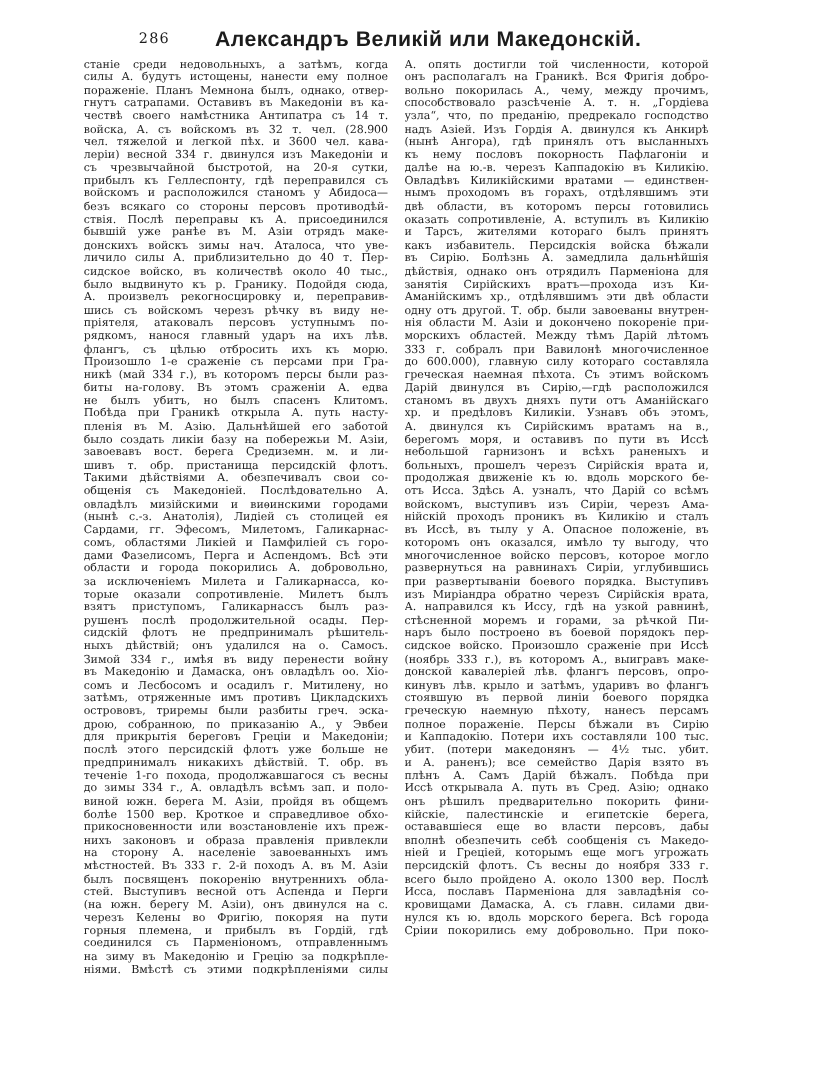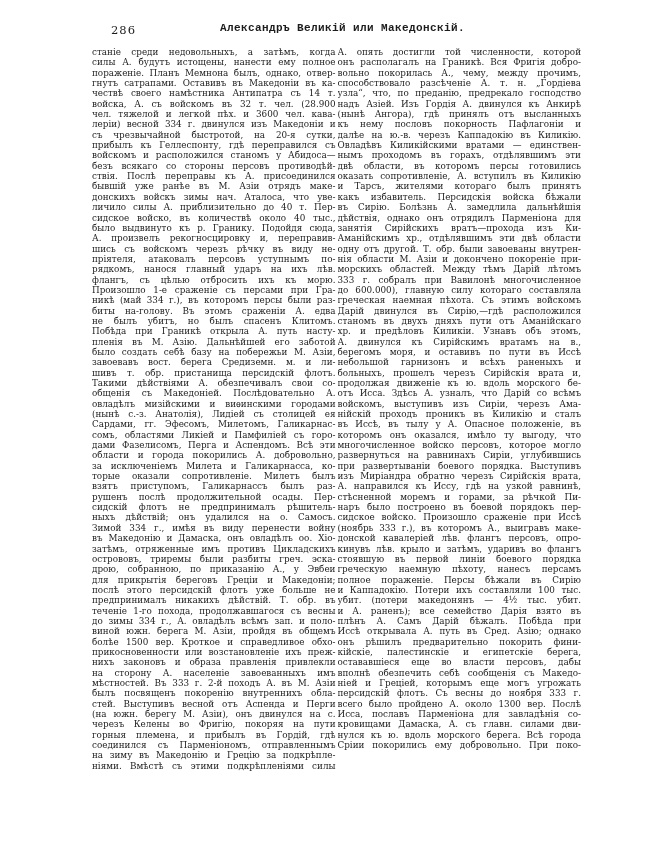--- a/index.html
+++ b/index.html
@@ -26,33 +26,33 @@
   }
   .page-number {
     position: absolute;
     left: 6px;
     top: 1px;
     font-size: 11.5px;
     letter-spacing: 1px;
   }
   .running-title {
     text-align: center;
-    font-family: Liberation Mono, monospace;
+    font-family: Liberation Sans, sans-serif;
     font-weight: bold;
-    font-size: 11px;
+    font-size: 17px;
     letter-spacing: 0.4px;
     white-space: nowrap;
   }
   .columns {
     position: absolute;
     top: 47px;
-    left: 92px;
+    left: 67px;
     width: 500px;
     display: flex;
-    gap: 2px;
+    gap: 13px;
   }
   .column {
     width: 243.5px;
   }
   .line {
     font-size: 8.8px;
     line-height: 10.35px;
     height: 10.35px;
     overflow: hidden;
     text-align: justify;
@@ -91,39 +91,40 @@
         <div class="line">шись съ войскомъ черезъ рѣчку въ виду не-</div>
         <div class="line">пріятеля, атаковалъ персовъ уступнымъ по-</div>
         <div class="line">рядкомъ, нанося главный ударъ на ихъ лѣв.</div>
         <div class="line">флангъ, съ цѣлью отбросить ихъ къ морю.</div>
         <div class="line">Произошло 1-е сраженіе съ персами при Гра-</div>
         <div class="line">никѣ (май 334 г.), въ которомъ персы были раз-</div>
         <div class="line">биты на-голову. Въ этомъ сраженіи А. едва</div>
         <div class="line">не былъ убитъ, но былъ спасенъ Клитомъ.</div>
         <div class="line">Побѣда при Граникѣ открыла А. путь насту-</div>
         <div class="line">пленія въ М. Азію. Дальнѣйшей его заботой</div>
-        <div class="line">было создать себѣ базу на побережьи М. Азіи,</div>
+        <div class="line">было создать ликіи базу на побережьи М. Азіи,</div>
         <div class="line">завоевавъ вост. берега Средиземн. м. и ли-</div>
         <div class="line">шивъ т. обр. пристанища персидскій флотъ.</div>
         <div class="line">Такими дѣйствіями А. обезпечивалъ свои со-</div>
         <div class="line">общенія съ Македоніей. Послѣдовательно А.</div>
         <div class="line">овладѣлъ мизійскими и виѳинскими городами</div>
         <div class="line">(нынѣ с.-з. Анатолія), Лидіей съ столицей ея</div>
         <div class="line">Сардами, гг. Эфесомъ, Милетомъ, Галикарнас-</div>
         <div class="line">сомъ, областями Ликіей и Памфиліей съ горо-</div>
         <div class="line">дами Фазелисомъ, Перга и Аспендомъ. Всѣ эти</div>
         <div class="line">области и города покорились А. добровольно,</div>
         <div class="line">за исключеніемъ Милета и Галикарнасса, ко-</div>
         <div class="line">торые оказали сопротивленіе. Милетъ былъ</div>
         <div class="line">взятъ приступомъ, Галикарнассъ былъ раз-</div>
         <div class="line">рушенъ послѣ продолжительной осады. Пер-</div>
         <div class="line">сидскій флотъ не предпринималъ рѣшитель-</div>
         <div class="line">ныхъ дѣйствій; онъ удалился на о. Самосъ.</div>
         <div class="line">Зимой 334 г., имѣя въ виду перенести войну</div>
         <div class="line">въ Македонію и Дамаска, онъ овладѣлъ оо. Хіо-</div>
+        <div class="line">сомъ и Лесбосомъ и осадилъ г. Митилену, но</div>
         <div class="line">затѣмъ, отряженные имъ противъ Цикладскихъ</div>
         <div class="line">острововъ, триремы были разбиты греч. эска-</div>
         <div class="line">дрою, собранною, по приказанію А., у Эвбеи</div>
         <div class="line">для прикрытія береговъ Греціи и Македоніи;</div>
         <div class="line">послѣ этого персидскій флотъ уже больше не</div>
         <div class="line">предпринималъ никакихъ дѣйствій. Т. обр. въ</div>
         <div class="line">теченіе 1-го похода, продолжавшагося съ весны</div>
         <div class="line">до зимы 334 г., А. овладѣлъ всѣмъ зап. и поло-</div>
         <div class="line">виной южн. берега М. Азіи, пройдя въ общемъ</div>
         <div class="line">болѣе 1500 вер. Кроткое и справедливое обхо-</div>

